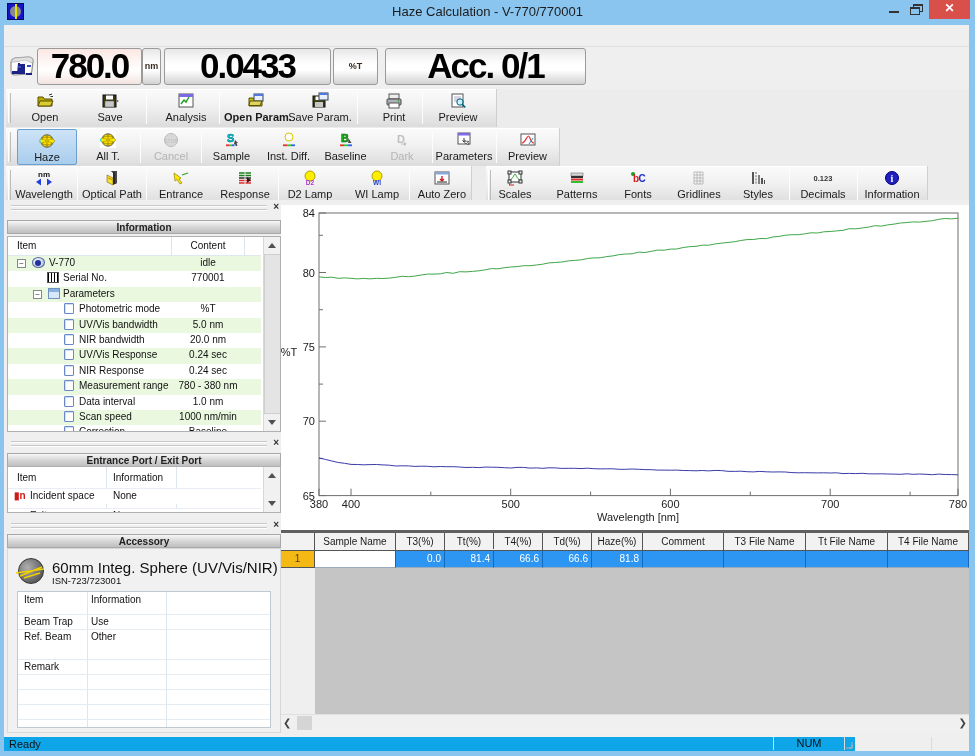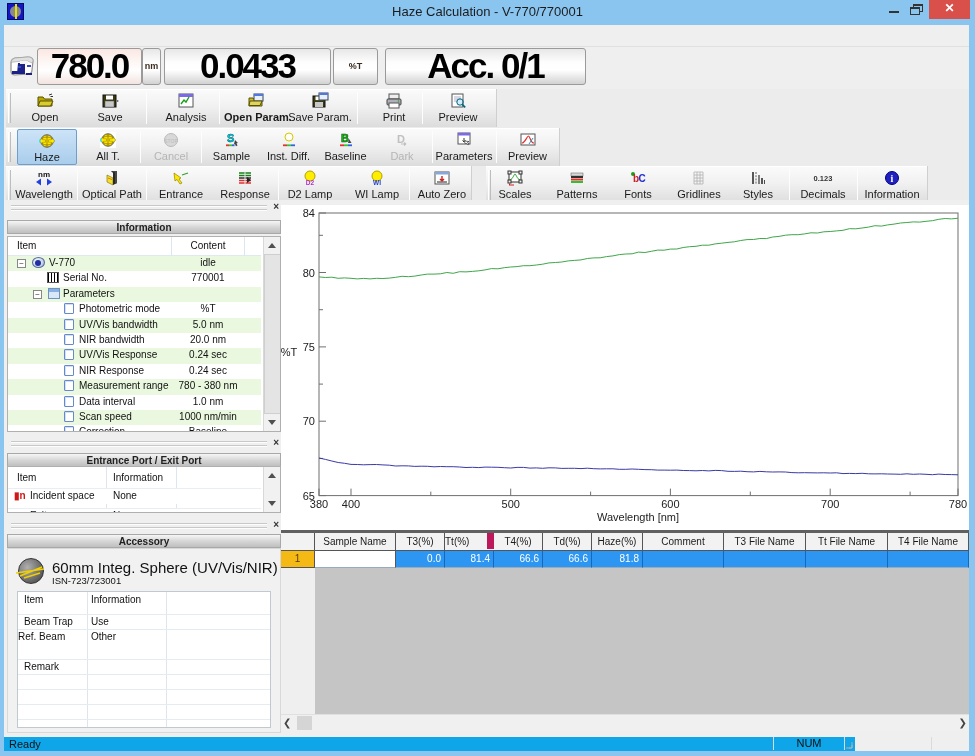--- a/index.html
+++ b/index.html
@@ -541,21 +541,21 @@
     <div style="position:absolute;left:148px;top:0;width:1px;height:137px;background:#dde6ee;"></div>
     <div style="position:absolute;left:0;top:0px;width:252px;height:15px;">
       <span style="position:absolute;left:6px;top:2px;">Item</span>
       <span style="position:absolute;left:73px;top:2px;">Information</span>
           </div>
           <div style="position:absolute;left:0;top:22px;width:252px;height:15px;border-top:1px solid #e4ecf2;">
       <span style="position:absolute;left:6px;top:1px;">Beam Trap</span>
       <span style="position:absolute;left:73px;top:1px;">Use</span>
           </div>
           <div style="position:absolute;left:0;top:37px;width:252px;height:15px;border-top:1px solid #e4ecf2;">
-      <span style="position:absolute;left:0;top:1px;">Ref. Beam</span>
+      <span style="position:absolute;left:6px;top:1px;">Ref. Beam</span>
       <span style="position:absolute;left:73px;top:1px;">Other</span>
           </div>
           <div style="position:absolute;left:0;top:67px;width:252px;height:15px;border-top:1px solid #e4ecf2;">
       <span style="position:absolute;left:6px;top:1px;">Remark</span>
       <span style="position:absolute;left:73px;top:1px;"></span>
           </div>
           <div style="position:absolute;left:0;top:82px;width:252px;height:15px;border-top:1px solid #e4ecf2;">
       <span style="position:absolute;left:6px;top:1px;"></span>
       <span style="position:absolute;left:73px;top:1px;"></span>
           </div>
@@ -573,21 +573,21 @@
           </div>
   </div>
 </div>
 
 <div class="abs" style="left:277px;top:330px;width:688px;height:38px;font-size:10px;color:#1a1a1a;">
   <div style="position:absolute;left:0;top:0;width:688px;height:3px;background:#606060;"></div>
   <div style="position:absolute;left:0;top:3px;width:688px;height:18px;background:#f2f2f2;border-bottom:1px solid #555;">
           <div style="position:absolute;left:0px;top:0;width:34px;height:18px;border-right:1px solid #555;text-align:center;line-height:17px;"></div>
           <div style="position:absolute;left:34px;top:0;width:81px;height:18px;border-right:1px solid #555;text-align:center;line-height:17px;">Sample Name</div>
           <div style="position:absolute;left:115px;top:0;width:49px;height:18px;border-right:1px solid #555;text-align:center;line-height:17px;">T3(%)</div>
-          <div style="position:absolute;left:164px;top:0;width:49px;height:16px;border-right:7px solid #be185d;text-align:left;line-height:17px;">Tt(%)</div>
+          <div style="position:absolute;left:164px;top:0;width:49px;height:16px;border-right:1px solid #be185d;text-align:center;line-height:17px;">Tt(%)</div>
           <div style="position:absolute;left:213px;top:0;width:49px;height:18px;border-right:1px solid #555;text-align:center;line-height:17px;">T4(%)</div>
           <div style="position:absolute;left:262px;top:0;width:49px;height:18px;border-right:1px solid #555;text-align:center;line-height:17px;">Td(%)</div>
           <div style="position:absolute;left:311px;top:0;width:51px;height:18px;border-right:1px solid #555;text-align:center;line-height:17px;">Haze(%)</div>
           <div style="position:absolute;left:362px;top:0;width:81px;height:18px;border-right:1px solid #555;text-align:center;line-height:17px;">Comment</div>
           <div style="position:absolute;left:443px;top:0;width:82px;height:18px;border-right:1px solid #555;text-align:center;line-height:17px;">T3 File Name</div>
           <div style="position:absolute;left:525px;top:0;width:82px;height:18px;border-right:1px solid #555;text-align:center;line-height:17px;">Tt File Name</div>
           <div style="position:absolute;left:607px;top:0;width:81px;height:18px;border-right:1px solid #555;text-align:center;line-height:17px;">T4 File Name</div>
         </div>
   <div style="position:absolute;left:0;top:21px;width:688px;height:17px;">
           <div style="position:absolute;left:0px;top:0;width:34px;height:17px;background:#f5b915;border-right:1px solid #555;border-bottom:1px solid #555;text-align:center;line-height:16px;color:#5a3a00;">1</div>

